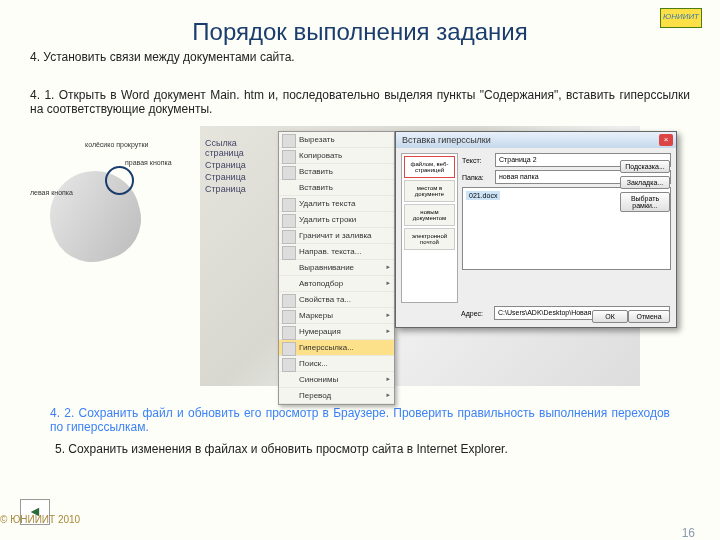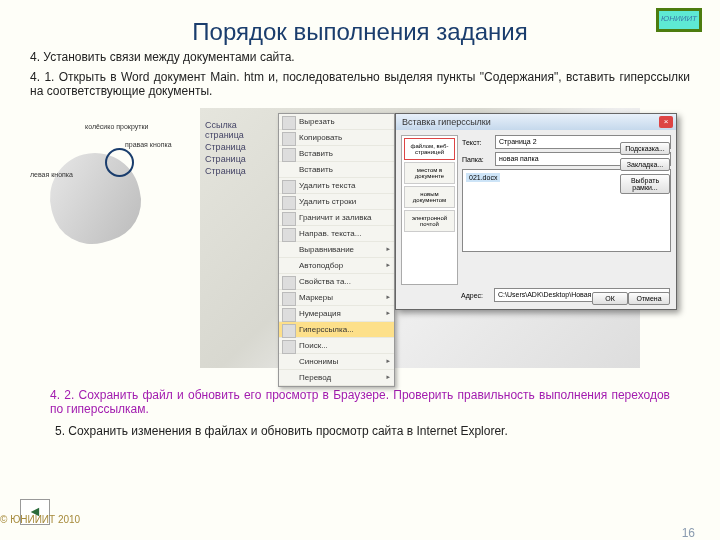--- a/index.html
+++ b/index.html
@@ -1,19 +1,19 @@
 <!DOCTYPE html>
 <html><head>
 <meta charset="utf-8">
 <style>
 body{margin:0;font-family:Arial,sans-serif;background:#f5f5f0;width:720px;height:540px;position:relative;overflow:hidden}
 .slide{width:720px;height:540px;background:#fefef8;position:relative;box-sizing:border-box;padding:10px 30px}
 .title{color:#1a3d6d;font-size:24px;font-weight:normal;text-align:center;margin:8px 0 4px}
 .section4{font-size:12px;color:#222;margin:4px 0}
-.section41{font-size:12px;color:#222;margin:6px 0 10px;text-align:justify}
+.section41{font-size:12px;color:#222;margin:24px 0 10px;text-align:justify}
 .illustration{position:relative;height:270px;margin:5px 0 10px}
 .mouse-img{position:absolute;left:0;top:15px;width:160px;height:130px}
 .mouse-body{position:absolute;left:20px;top:30px;width:90px;height:90px;background:linear-gradient(135deg,#e8e8e8,#bbb);border-radius:50% 50% 45% 45%;transform:rotate(-15deg)}
 .mouse-lbl{position:absolute;font-size:7px;color:#333}
 .circle-mark{position:absolute;left:75px;top:25px;width:25px;height:25px;border:2px solid #1a3d6d;border-radius:50%}
 .doc-bg{position:absolute;left:170px;top:0;width:440px;height:260px;background:linear-gradient(135deg,#e5e5dd 0%,#d8d8d0 40%,#eee 60%,#ddd 100%)}
 .word-list{position:absolute;left:175px;top:10px;width:70px;font-size:9px;color:#446}
 .word-list div{margin:2px 0}
 .ctx-menu{position:absolute;left:248px;top:5px;width:115px;background:#f5f5f0;border:1px solid #999;font-size:8px;box-shadow:2px 2px 4px rgba(0,0,0,0.3)}
 .ctx-item{padding:3px 18px 3px 20px;border-bottom:1px solid #e8e8e0;position:relative;color:#333}
@@ -32,26 +32,26 @@
 .dlg-field label{width:30px;font-size:7px}
 .dlg-field .inp{flex:1;background:#fff;border:1px solid #888;height:12px;padding:0 3px;line-height:12px;font-size:7px}
 .dlg-files{background:#fff;border:1px solid #888;height:75px;padding:3px}
 .dlg-file{background:#cde4f7;padding:1px 3px;font-size:7px;display:inline-block}
 .dlg-btns{position:absolute;right:6px;top:28px;width:50px}
 .dlg-btn{background:linear-gradient(#fdfdfd,#e0e0e0);border:1px solid #888;padding:2px 4px;margin-bottom:3px;font-size:7px;text-align:center;border-radius:2px}
 .dlg-bottom{position:absolute;bottom:5px;left:65px;right:6px}
 .dlg-bottom .dlg-field{margin-bottom:2px}
 .btn-ok{position:absolute;bottom:4px;right:48px;width:30px;background:linear-gradient(#fdfdfd,#e0e0e0);border:1px solid #888;padding:2px;font-size:7px;text-align:center;border-radius:2px}
 .btn-cancel{position:absolute;bottom:4px;right:6px;width:36px;background:linear-gradient(#fdfdfd,#e0e0e0);border:1px solid #888;padding:2px;font-size:7px;text-align:center;border-radius:2px}
-.section42{font-size:12px;color:#a21caf;margin:8px 20px;text-align:justify}
+.section42{font-size:12px;color:#3b82f6;margin:8px 20px;text-align:justify}
 .section5{font-size:12px;color:#222;margin:0 25px;text-align:justify}
 .footer{position:absolute;bottom:15px;left:0;width:100%;text-align:left;font-size:10px;color:#a68a3a}
 .page-num{position:absolute;bottom:0;right:25px;font-size:12px;color:#8a9bb0}
 .back-btn{position:absolute;bottom:15px;left:20px;width:28px;height:24px;border:1px solid #999;background:#fff;text-align:center;line-height:22px;color:#2a6b3a;font-size:14px}
-.logo{position:absolute;top:8px;right:18px;width:40px;height:18px;border:3px solid #4d7c0f;background:#5eead4;font-size:8px;color:#3a7aa8;text-align:center;line-height:16px;font-style:italic}
+.logo{position:absolute;top:8px;right:18px;width:40px;height:18px;border:1px solid #4d7c0f;background:#fde047;font-size:8px;color:#3a7aa8;text-align:center;line-height:16px;font-style:italic}
 </style>
 </head>
 <body>
 
 <div class="slide">
 <div class="logo">ЮНИИИТ</div>
 <div class="title">Порядок выполнения задания</div>
 <div class="section4">4. Установить связи между документами сайта.</div>
 <div class="section41">4. 1. Открыть в Word документ Main. htm и, последовательно выделяя пункты "Содержания", вставить гиперссылки на соответствующие документы.</div>
 

